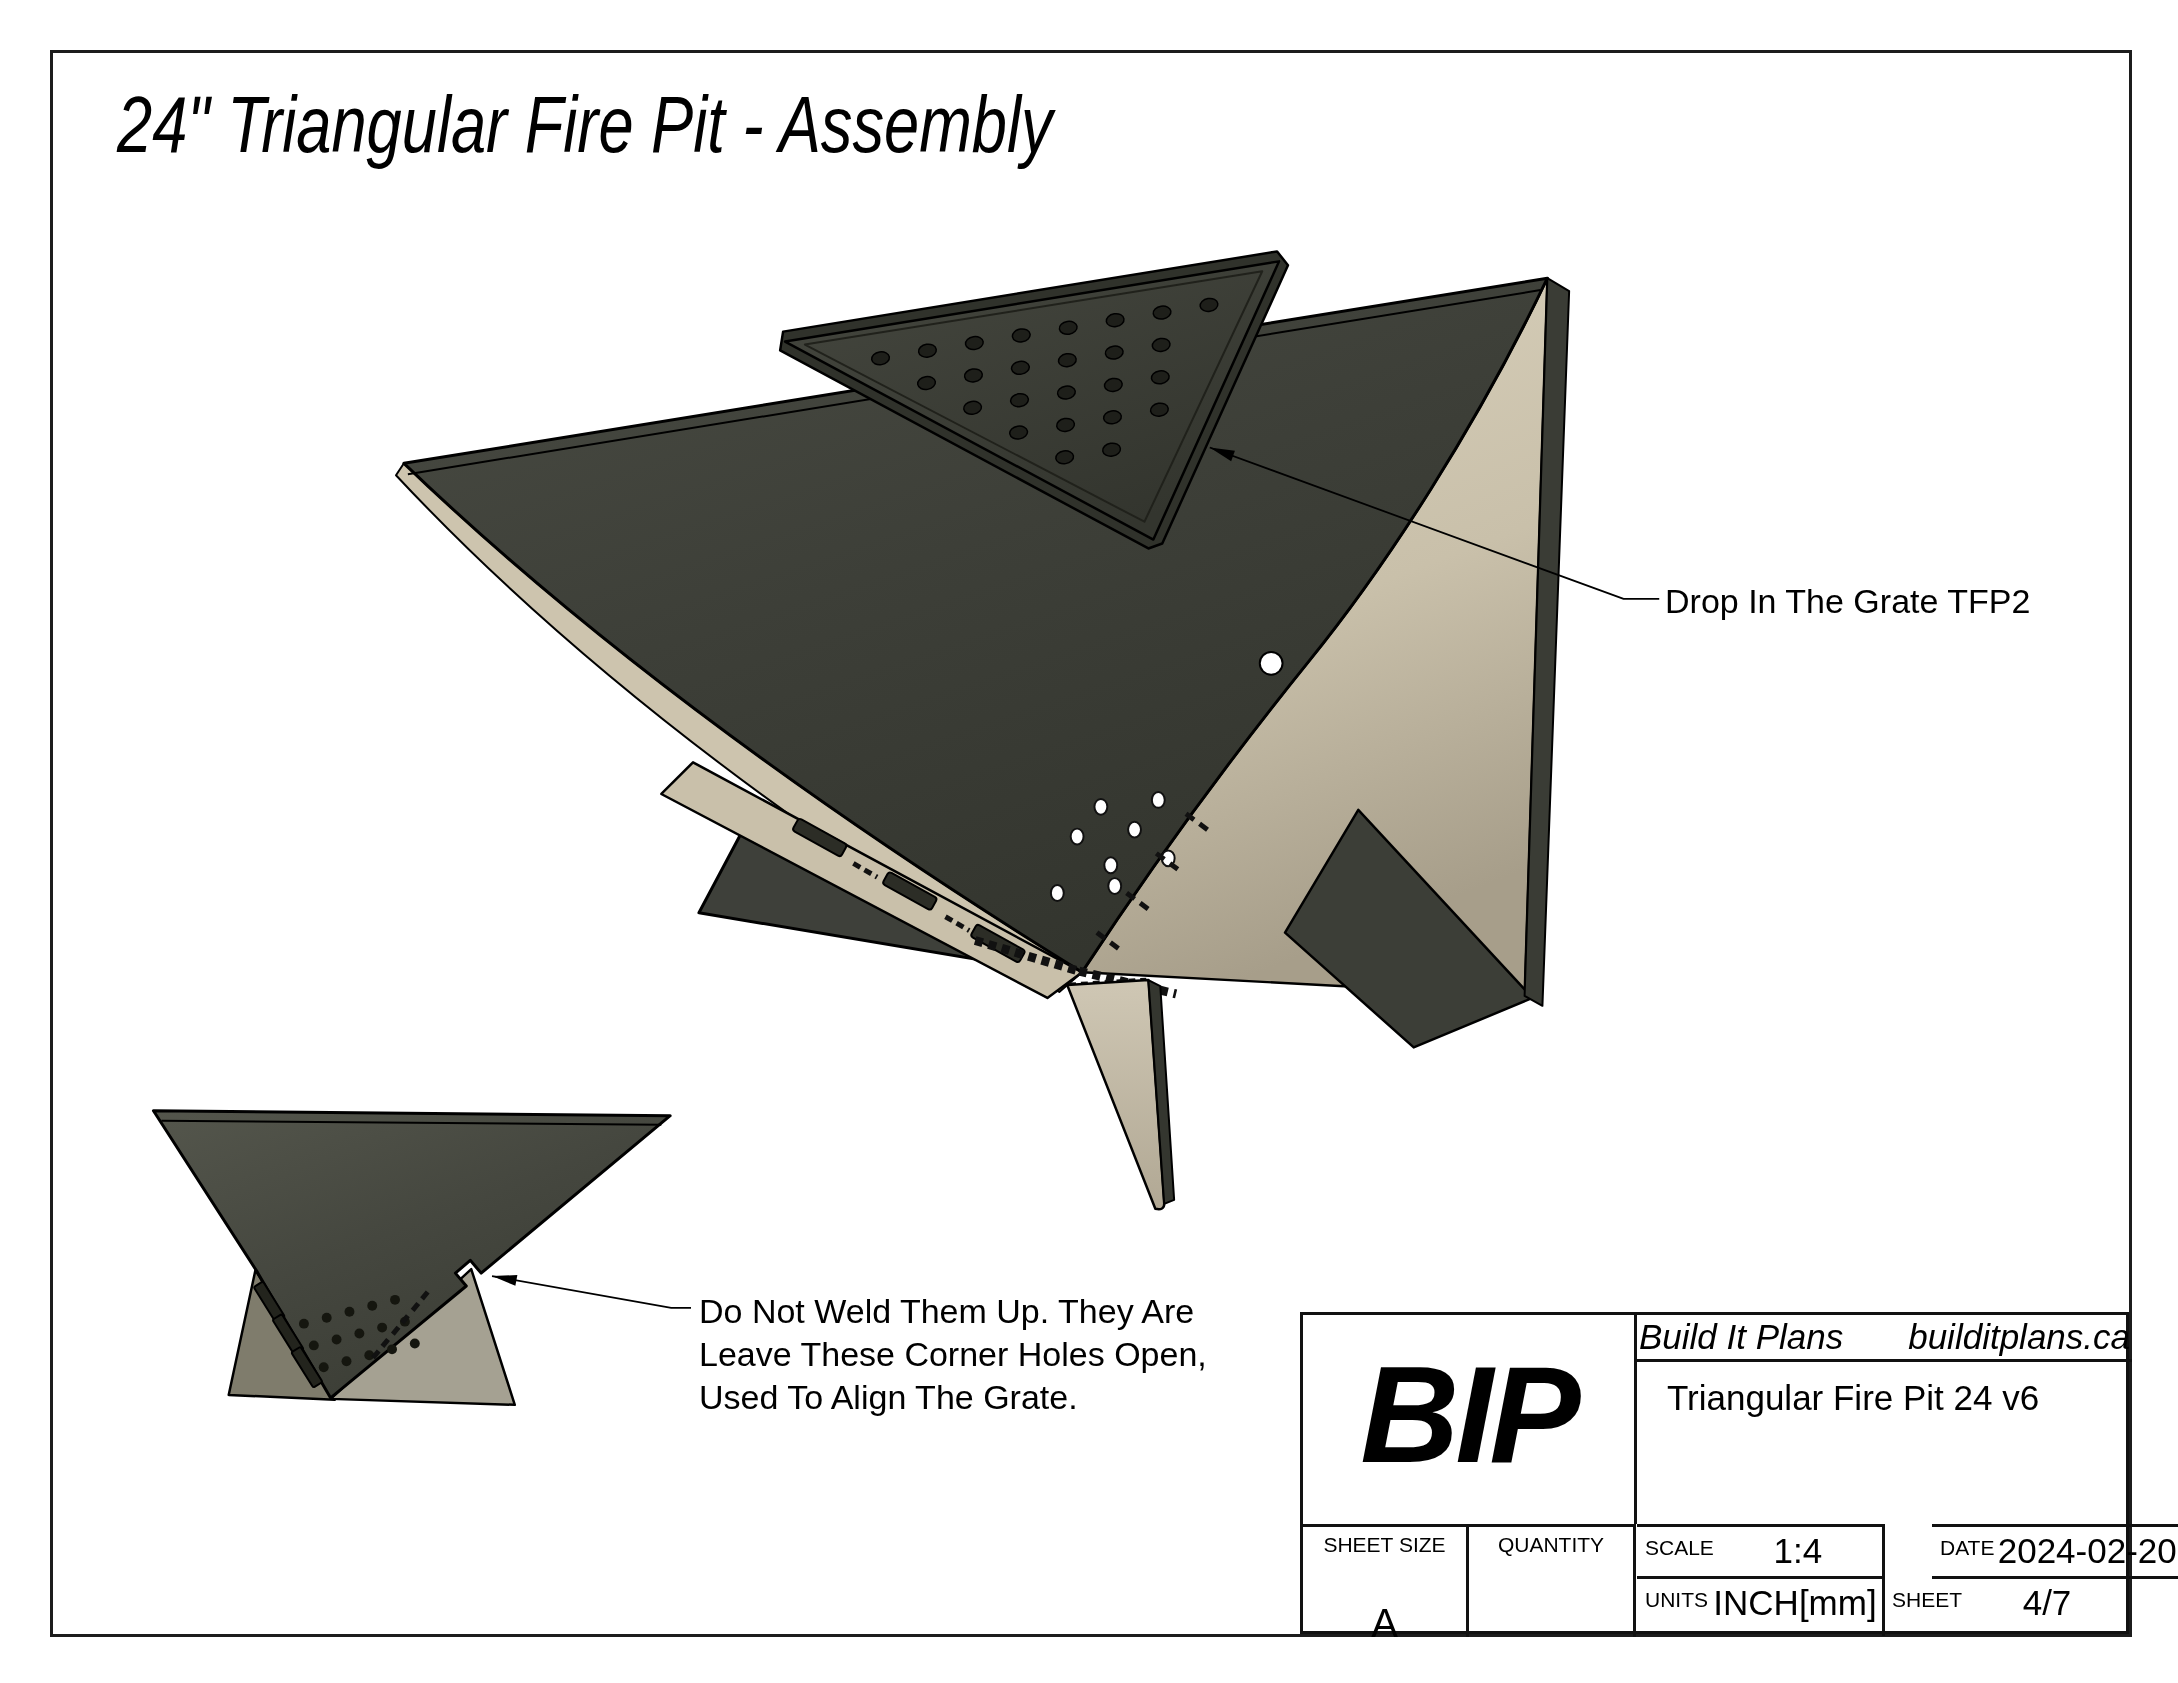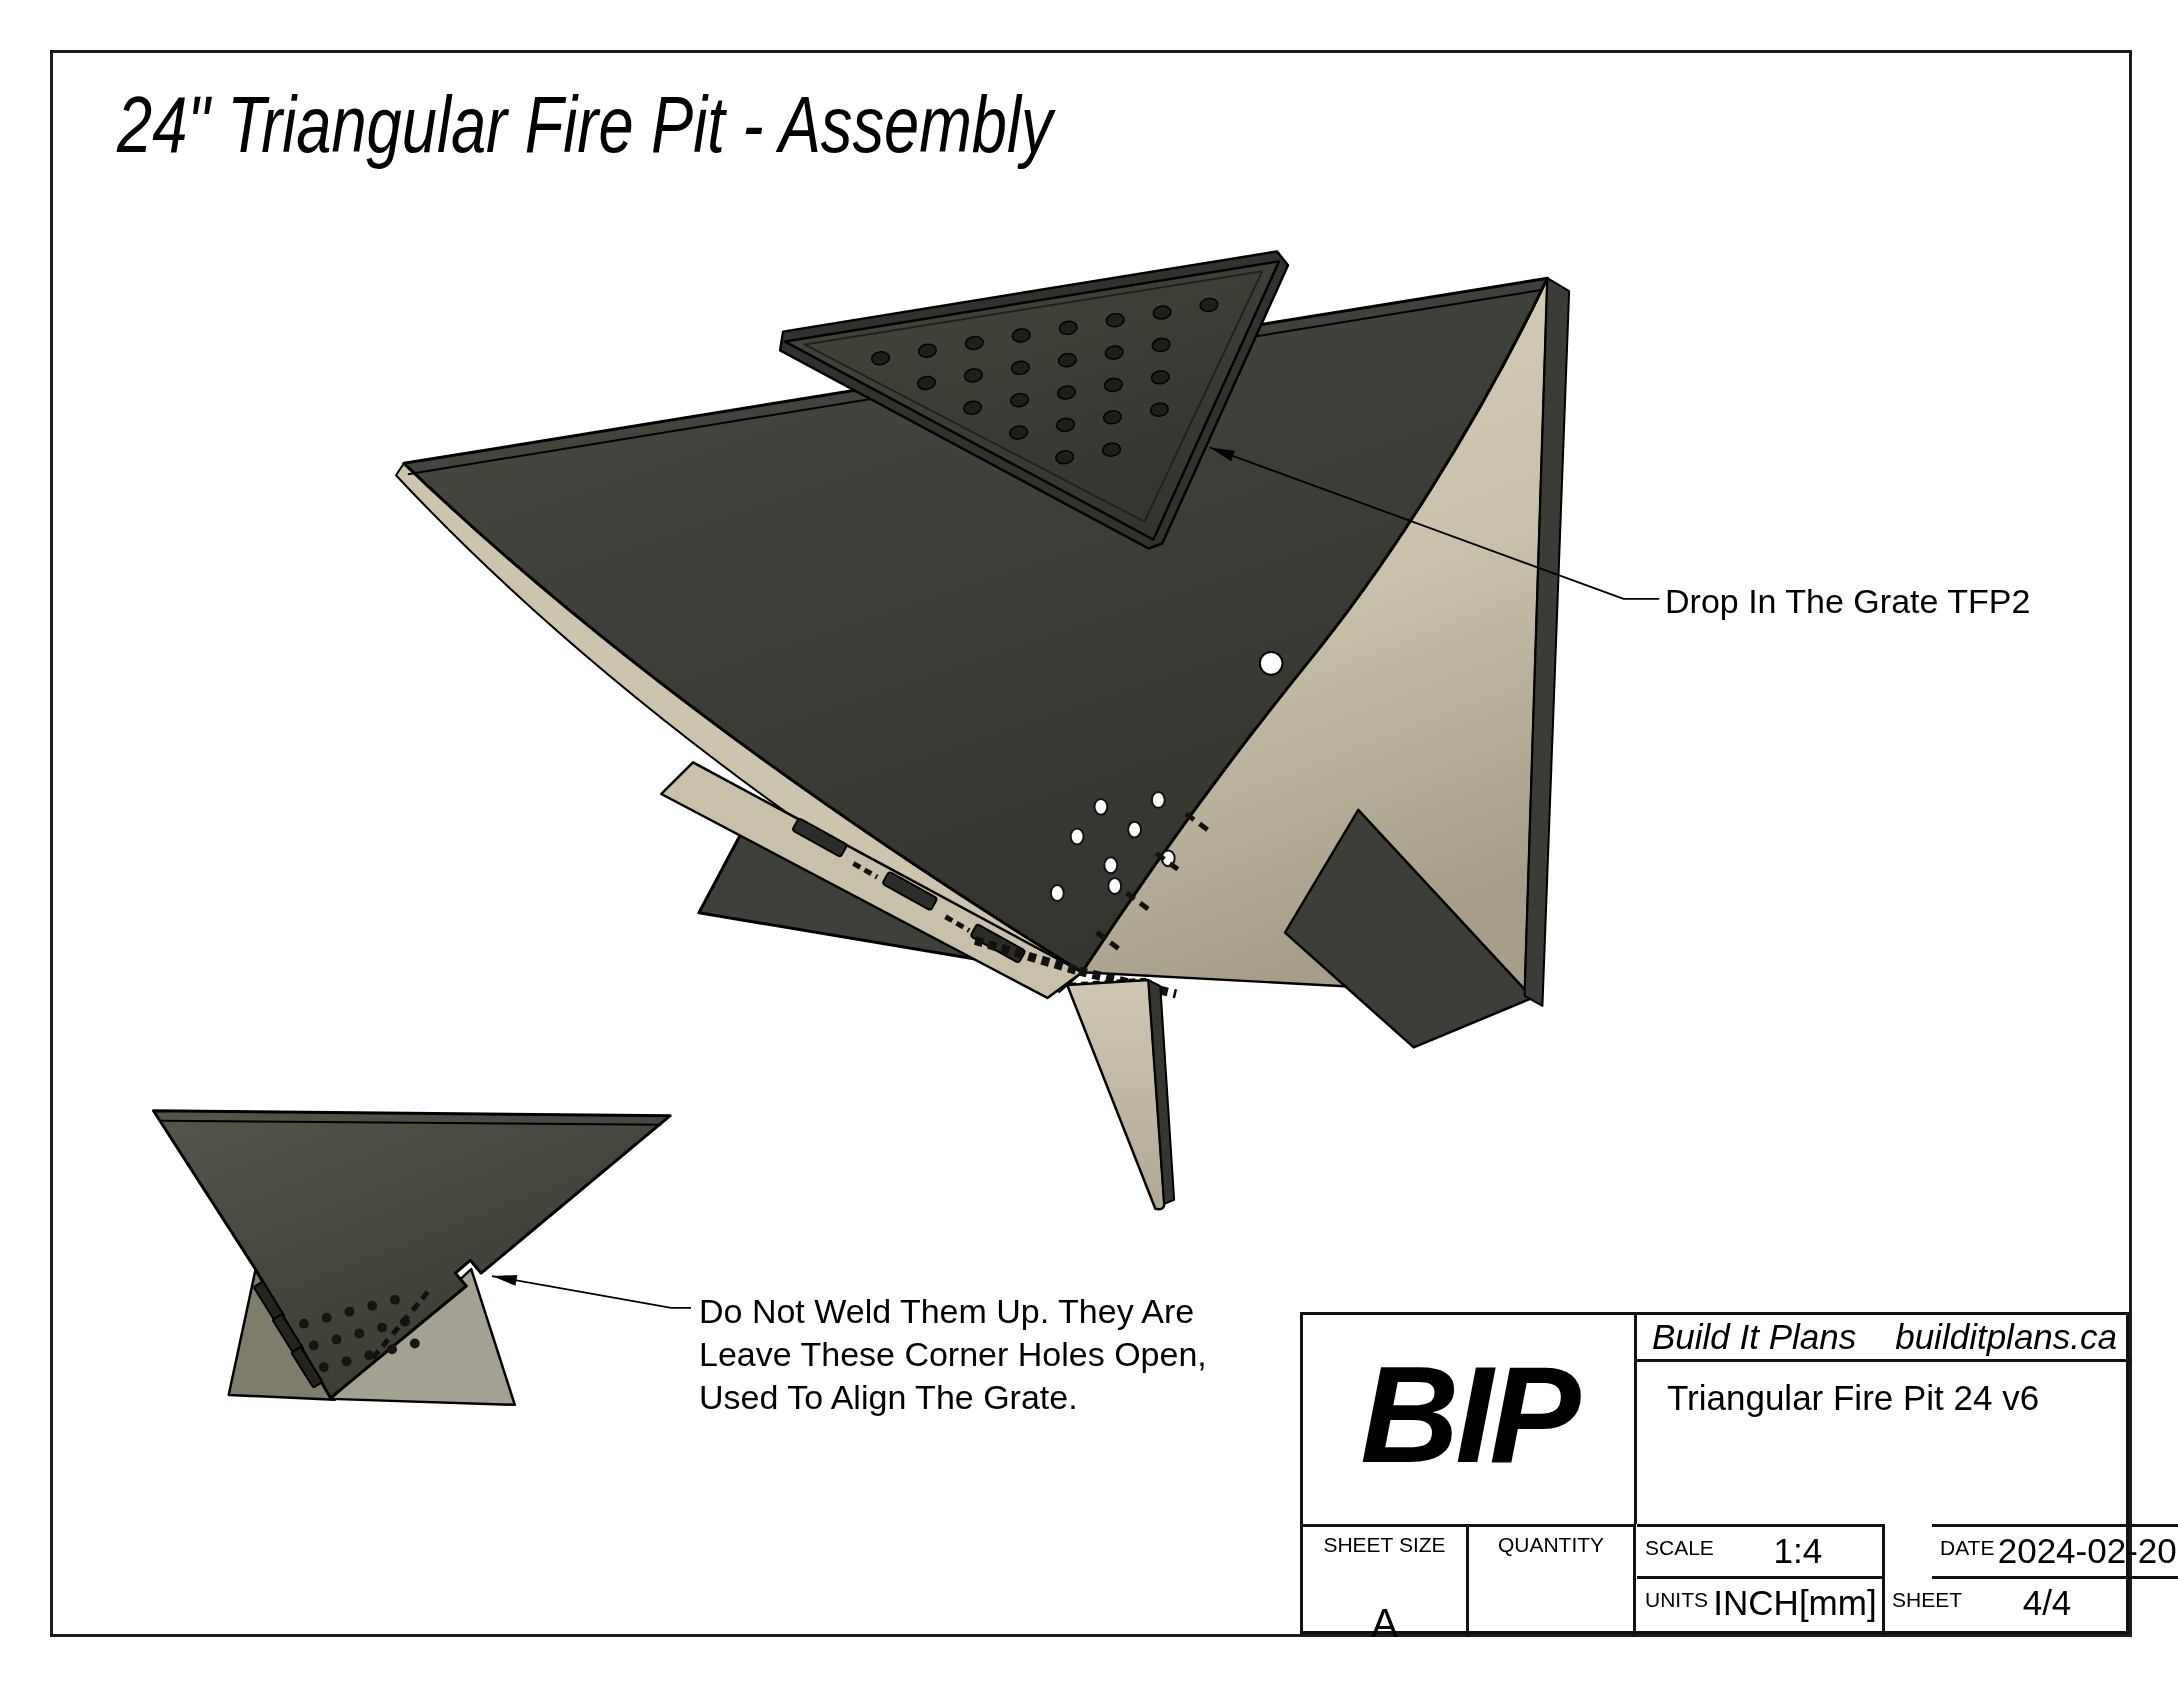--- a/index.html
+++ b/index.html
@@ -10,21 +10,21 @@
   #page-title{left:117px;top:85px;font-size:79px;font-style:italic;font-weight:400;line-height:79px;white-space:nowrap;}
   #page-title span{display:inline-block;transform:scaleX(0.80);transform-origin:0 50%;}
   .callout{font-size:34px;line-height:43px;white-space:nowrap;}
   #callout-grate{left:1665px;top:580px;}
   #callout-corner{left:699px;top:1290px;}
   
   #title-block{left:1300px;top:1312px;width:829px;height:322px;border:3px solid #111;box-sizing:border-box;background:#fff;}
   #title-block .cell{position:absolute;box-sizing:border-box;}
   #cell-logo{left:0;top:0;width:334px;height:209px;border-right:3px solid #111;display:flex;align-items:center;justify-content:center;}
   #logo-text{font-size:137px;font-weight:bold;font-style:italic;letter-spacing:-4px;line-height:137px;padding-bottom:10px;}
-  #cell-company{left:334px;top:0;width:495px;height:47px;border-bottom:3px solid #111;display:flex;justify-content:space-between;align-items:center;padding:0 15px;font-size:35px;font-style:italic;}
+  #cell-company{left:334px;top:0;width:495px;height:47px;border-bottom:3px solid #111;display:flex;justify-content:space-between;align-items:center;padding:0 2px;font-size:35px;font-style:italic;}
   #cell-title{left:334px;top:47px;width:495px;height:162px;}
   #drawing-title{position:absolute;left:30px;top:16px;font-size:35px;}
   #legal{position:absolute;left:8px;right:6px;bottom:6px;font-size:15.3px;line-height:19px;}
   #cell-sheetsize{left:0;top:209px;width:166px;height:113px;border-top:3px solid #111;border-right:3px solid #111;display:flex;flex-direction:column;align-items:center;gap:44px;}
   #cell-quantity{left:166px;top:209px;width:167px;height:113px;border-top:3px solid #111;border-right:3px solid #111;display:flex;flex-direction:column;align-items:center;}
   #cell-scale{left:334px;top:209px;width:248px;height:55px;border-top:3px solid #111;border-right:3px solid #111;border-bottom:3px solid #111;}
   #cell-date{left:581px;top:209px;width:248px;height:55px;border-top:3px solid #111;border-bottom:3px solid #111;margin-left:48px;}
   #cell-units{left:334px;top:264px;width:248px;height:57px;border-right:3px solid #111;}
   #cell-sheetnum{left:581px;top:264px;width:248px;height:72px;}
   .kv{display:flex;align-items:flex-start;padding:4px 0 0 8px;}
@@ -234,16 +234,16 @@
   <div id="cell-date" class="cell kv">
     <span class="tb-label">DATE</span>
     <span class="tb-value">2024-02-20</span>
   </div>
   <div id="cell-units" class="cell kv">
     <span class="tb-label">UNITS</span>
     <span class="tb-value">INCH[mm]</span>
   </div>
   <div id="cell-sheetnum" class="cell kv">
     <span class="tb-label">SHEET</span>
-    <span class="tb-value">4/4</span>
+    <span class="tb-value">4/7</span>
   </div>
 </div>
 
 
 </body></html>

